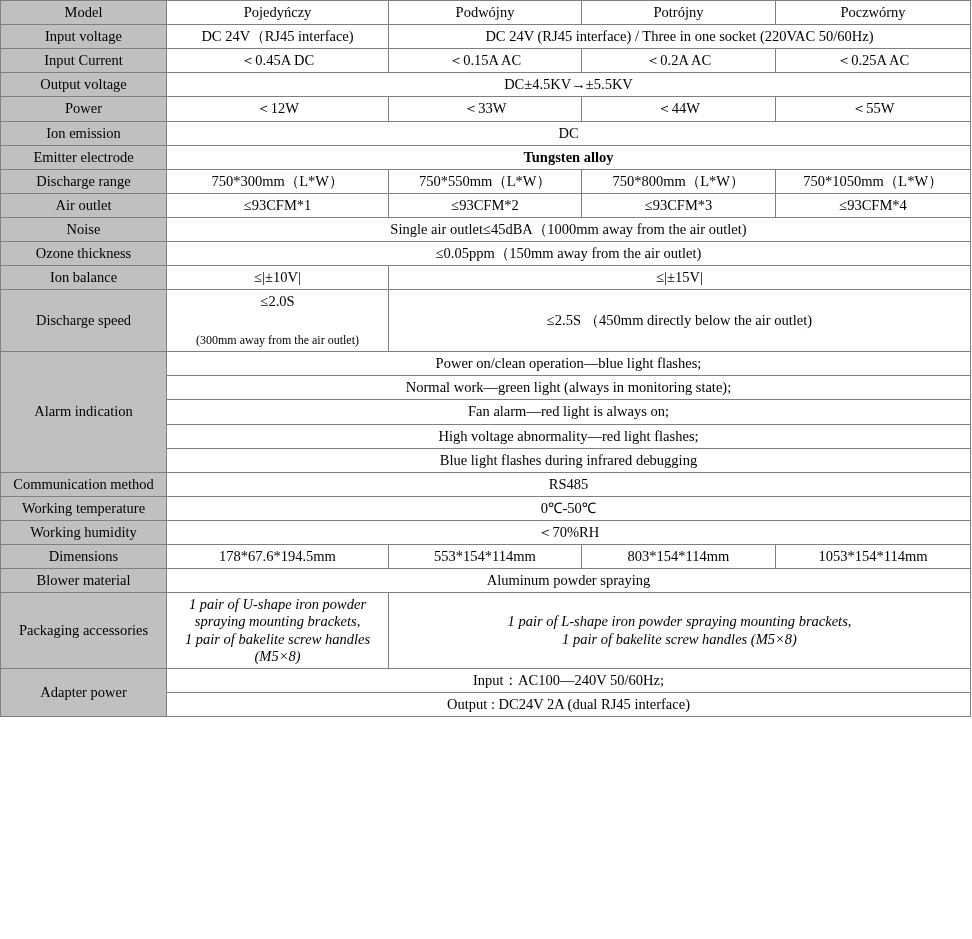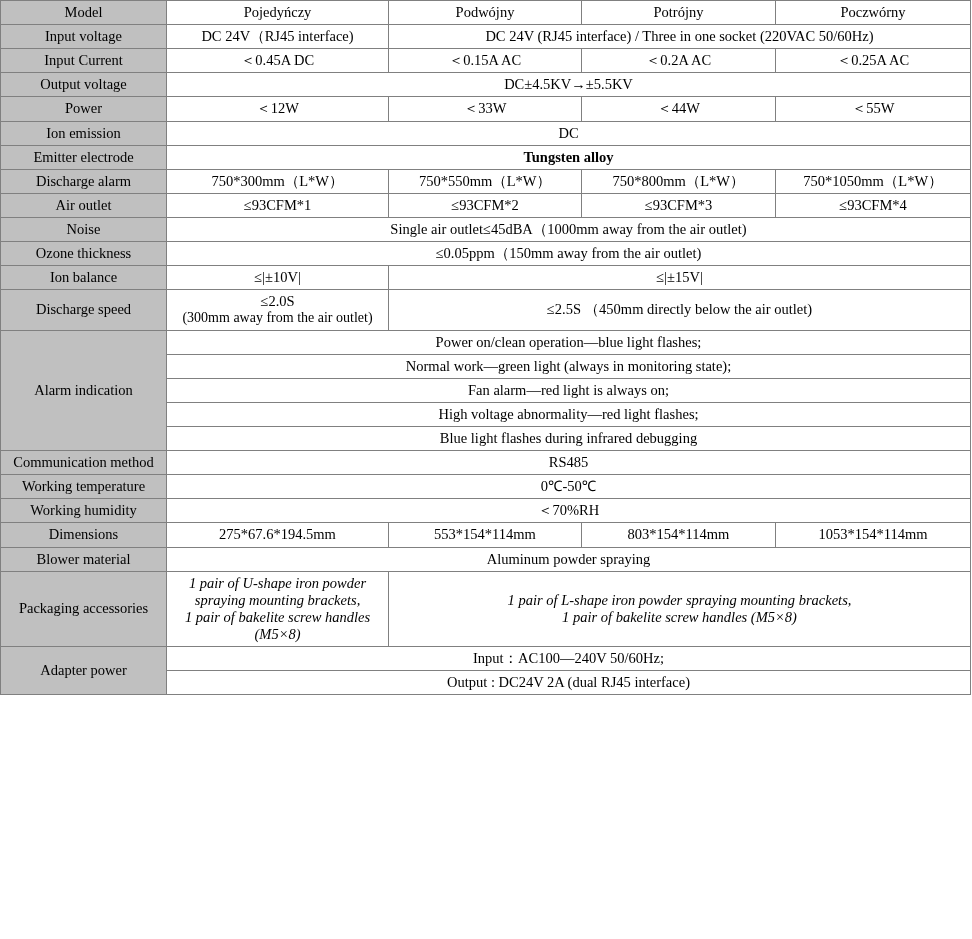--- a/index.html
+++ b/index.html
@@ -34,22 +34,23 @@
     text-align: left;
     padding-left: 5px;
     font-size: 14.5px;
   }
   td.big {
     font-size: 18px;
     font-weight: bold;
   }
   .sub {
     display: block;
-    font-size: 14px;
+    font-size: 12px;
     line-height: 1.15;
+    margin-top: 24px;
   }
   .multi {
     line-height: 1.2;
     font-style: italic;
   }
 </style>
 </head>
 <body>
 
 <table class="spec">
@@ -93,21 +94,21 @@
       </tr>
       <tr>
         <td class="label">Ion emission</td>
         <td colspan="4">DC</td>
       </tr>
       <tr>
         <td class="label">Emitter electrode</td>
         <td colspan="4" class="big">Tungsten alloy</td>
       </tr>
       <tr>
-        <td class="label">Discharge alarm</td>
+        <td class="label">Discharge range</td>
         <td>750*300mm（L*W）</td>
         <td>750*550mm（L*W）</td>
         <td>750*800mm（L*W）</td>
         <td>750*1050mm（L*W）</td>
       </tr>
       <tr>
         <td class="label">Air outlet</td>
         <td>≤93CFM*1</td>
         <td>≤93CFM*2</td>
         <td>≤93CFM*3</td>
@@ -154,21 +155,21 @@
       <tr>
         <td class="label">Working temperature</td>
         <td colspan="4">0℃-50℃</td>
       </tr>
       <tr>
         <td class="label">Working humidity</td>
         <td colspan="4">＜70%RH</td>
       </tr>
       <tr>
         <td class="label">Dimensions</td>
-        <td>275*67.6*194.5mm</td>
+        <td>178*67.6*194.5mm</td>
         <td>553*154*114mm</td>
         <td>803*154*114mm</td>
         <td>1053*154*114mm</td>
       </tr>
       <tr>
         <td class="label">Blower material</td>
         <td colspan="4">Aluminum powder spraying</td>
       </tr>
       <tr>
         <td class="label">Packaging accessories</td>

